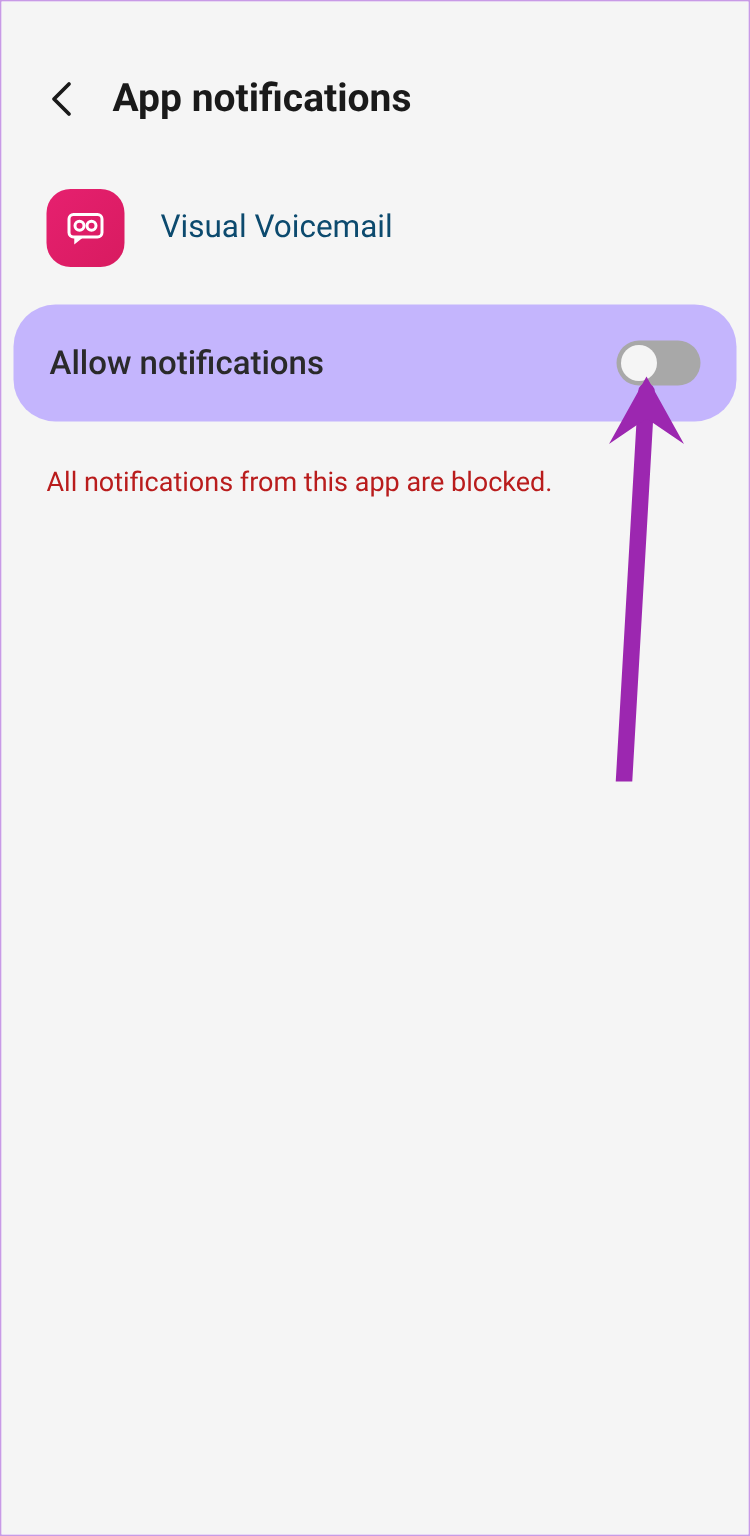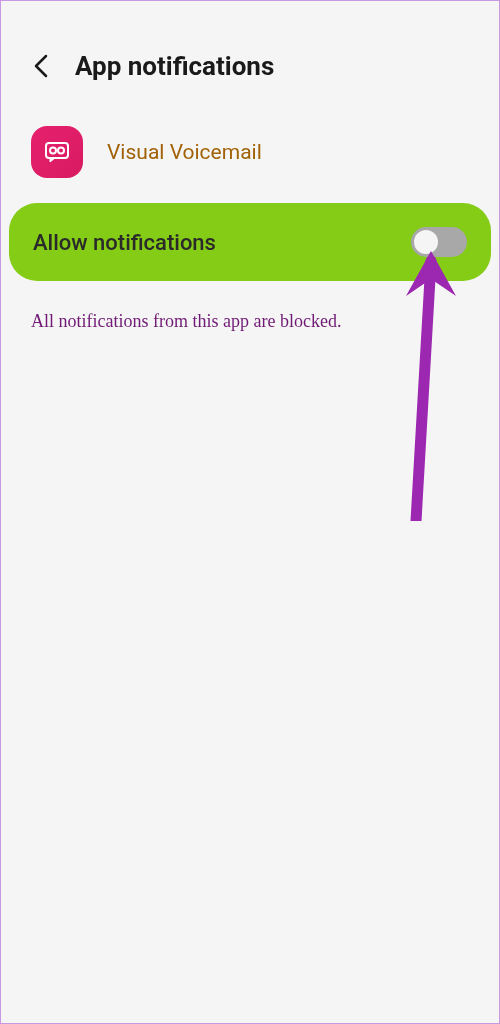--- a/index.html
+++ b/index.html
@@ -45,25 +45,25 @@
       width: 52px;
       height: 52px;
       background: linear-gradient(135deg, #e6206f, #d81b60);
       border-radius: 16px;
       display: flex;
       align-items: center;
       justify-content: center;
     }
     .app-name {
       font-size: 21px;
-      color: #a16207;
+      color: #0c4a6e;
       font-weight: 400;
     }
     .setting-row {
-      background: #84cc16;
+      background: #c4b5fd;
       border-radius: 28px;
       margin: 0 8px;
       padding: 24px 24px;
       display: flex;
       align-items: center;
       justify-content: space-between;
     }
     .setting-label {
       font-size: 22px;
       color: #2a2a2a;
@@ -82,22 +82,21 @@
       height: 24px;
       background: #f5f5f5;
       border-radius: 50%;
       position: absolute;
       top: 3px;
       left: 3px;
     }
     .status-text {
       padding: 30px 30px;
       font-size: 18px;
-      color: #701a75;
-      font-family: Liberation Serif, serif;
+      color: #b91c1c;
     }
     .arrow-annotation {
       position: absolute;
       top: 240px;
       left: 395px;
       pointer-events: none;
     }
   </style>
 </head>
 <body>

